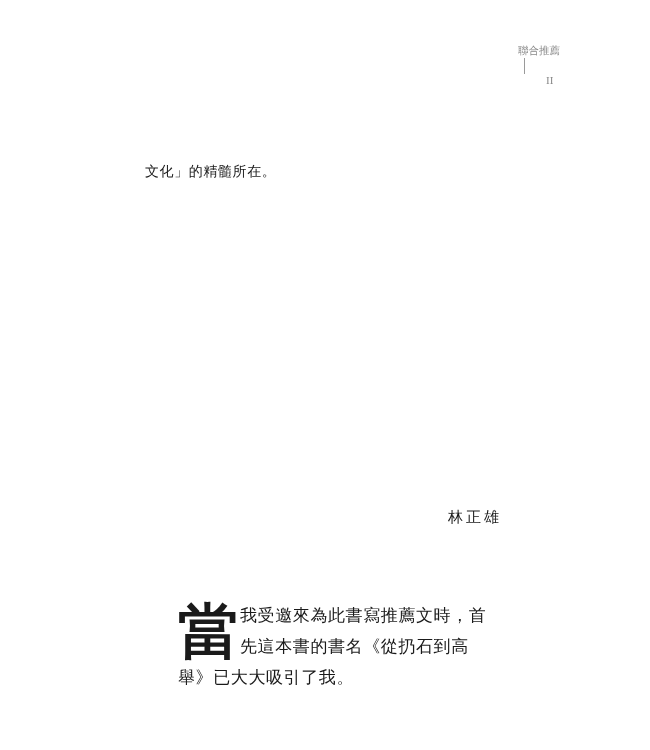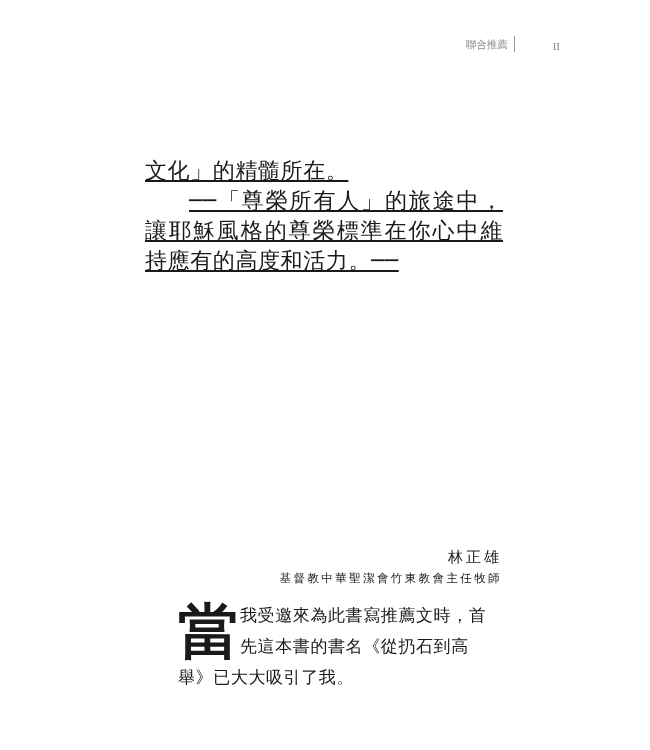--- a/index.html
+++ b/index.html
@@ -1,47 +1,45 @@
 <!DOCTYPE html>
 <html><head>
 <meta charset="utf-8">
 <style>
   html, body { margin: 0; padding: 0; background: #ffffff; }
   body { width: 650px; height: 750px; position: relative; overflow: hidden;
          font-family: "DejaVu Serif", "Liberation Serif", serif; color: #1a1a1a; }
-  .header { position: absolute; top: 36px; right: 90px; display: flex; align-items: flex-end;
-            font-family: "DejaVu Sans", "Liberation Sans", sans-serif; font-size: 10.5px; color: #8a8a8a; }
+  .header { position: absolute; top: 44px; right: 90px; display: flex; align-items: flex-start;
+            font-family: "DejaVu Sans", "Liberation Sans", sans-serif; font-size: 10.5px; color: #8a8a8a; flex-direction: column; }
   .header .sep { width: 1px; height: 16px; background: #9a9a9a; margin: 0 10px 0 6px; }
   .header .pnum { font-family: "Liberation Serif", serif; font-size: 11px; color: #8a8a8a; margin-left: 28px; }
   .body-text { position: absolute; left: 145px; top: 156px; width: 358px;
-               font-size: 22px; line-height: 30px; letter-spacing: 0.6px; text-decoration: underline; }
+               font-size: 14px; line-height: 30px; letter-spacing: 0.6px; }
   .body-text p { margin: 0; text-align: justify; text-align-last: left; }
   .indent { text-indent: 2em; }
-  .sig { position: absolute; right: 148px; top: 508px; text-align: right; margin-top: 40px; }
+  .sig { position: absolute; right: 148px; top: 508px; text-align: right; }
   .sig .name { font-family: "DejaVu Sans", sans-serif; font-size: 15px; letter-spacing: 3px; }
   .sig .title { font-family: "DejaVu Sans", sans-serif; font-size: 11.5px; letter-spacing: 2.4px; margin-top: 4px; }
   .drop-para { position: absolute; left: 178px; top: 600px; width: 325px; }
   .drop-cap { float: left; font-size: 60px; line-height: 58px; margin-right: 2px; margin-top: 2px; font-weight: bold; }
   .drop-para .txt { font-size: 17px; line-height: 31px; letter-spacing: 0.6px; }
 </style>
 </head>
 <body>
 
 <div class="header">
   <span>聯合推薦</span>
   <span class="sep"></span>
   <span class="pnum">II</span>
 </div>
 
 <div class="body-text">
   <p>文化」的精髓所在。</p>
-  <p class="indent">──「尊榮所有人」的旅途中，讓耶穌風格的尊榮標準在你心中維持應有的高度和活力。──</p>
 </div>
 
 <div class="sig">
   <div class="name">林正雄</div>
-  <div class="title">基督教中華聖潔會竹東教會主任牧師</div>
 </div>
 
 <div class="drop-para">
   <span class="drop-cap">當</span>
   <span class="txt">我受邀來為此書寫推薦文時，首先這本書的書名《從扔石到高舉》已大大吸引了我。</span>
 </div>
 
 </body></html>

